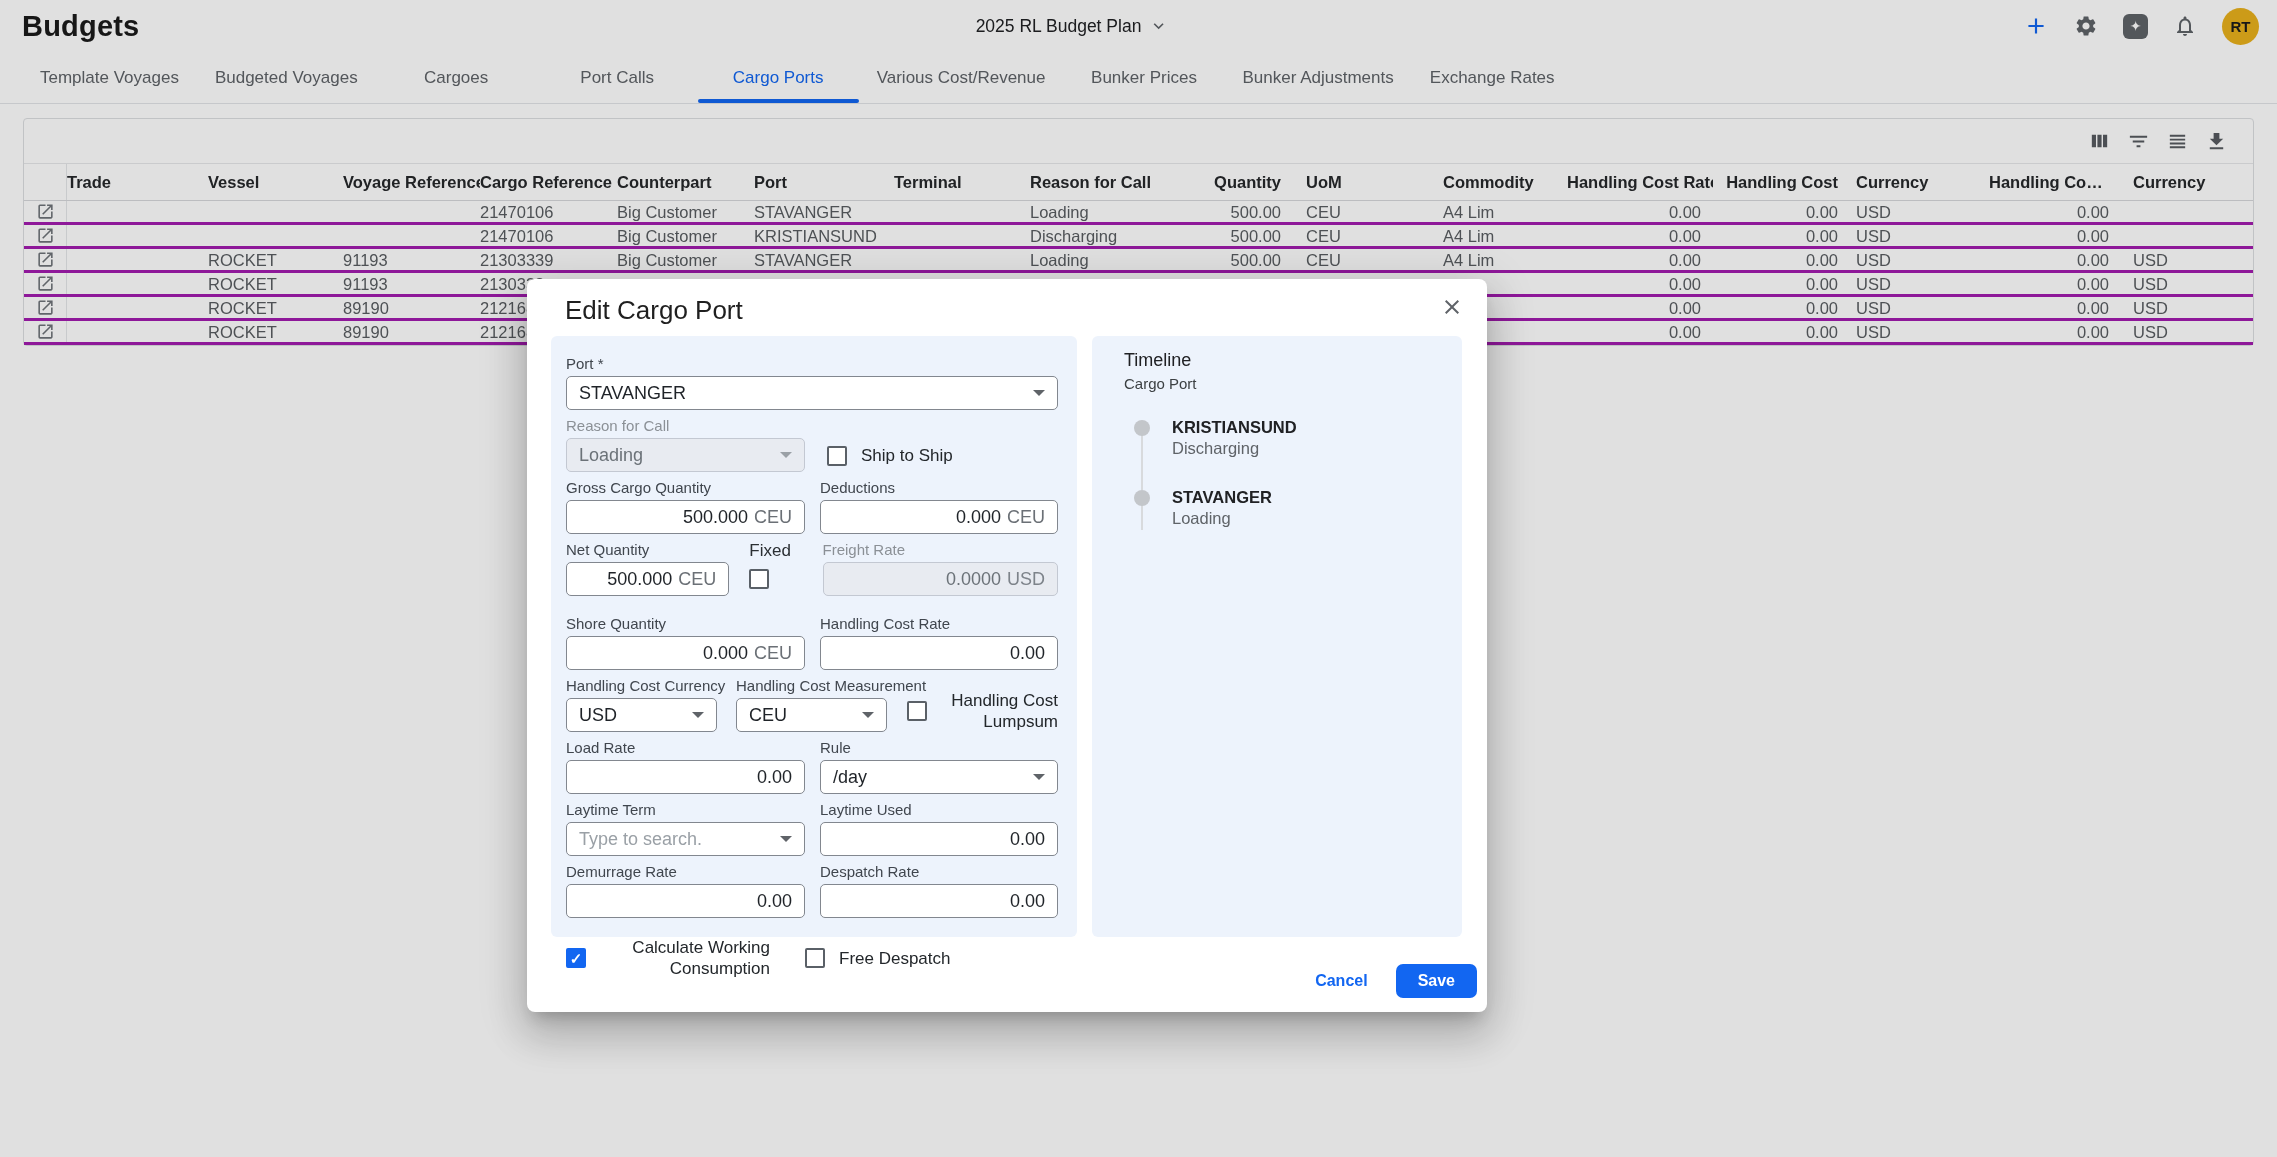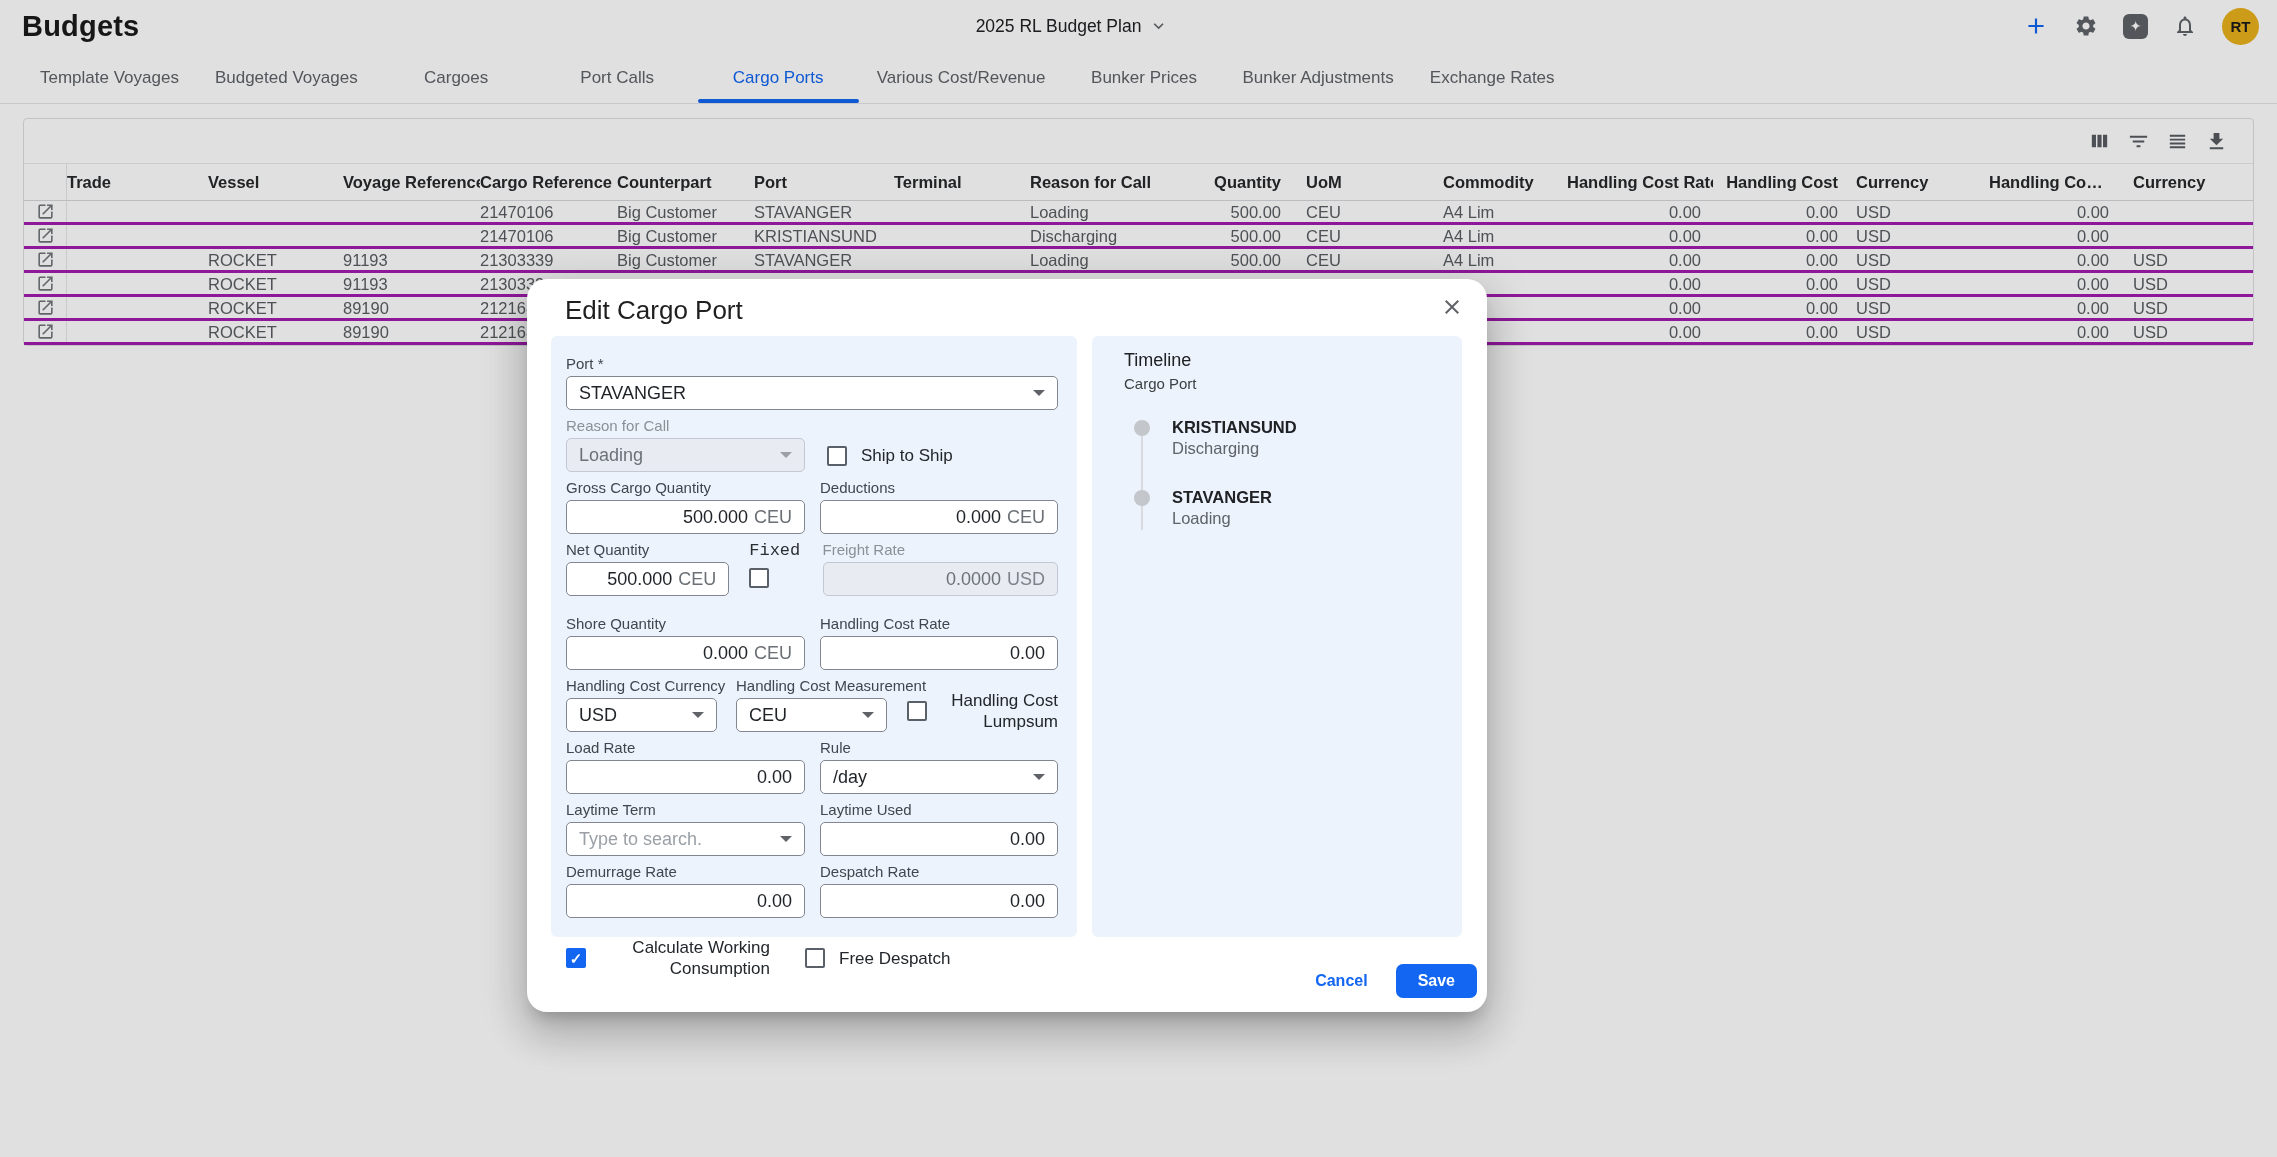--- a/index.html
+++ b/index.html
@@ -38,21 +38,21 @@
   .c-icon{display:flex; align-items:center; justify-content:center; border-right:1px solid #e4e6e9; height:100%;}
   .c-icon svg{fill:#6f7479; cursor:pointer;}
   .c-quantity,.c-handling_cost_rate,.c-handling_cost,.c-handling_cost_voyage{text-align:right; padding-right:12px;}
   .c-uom,.c-commodity{padding-left:13px;}
   .c-currency{padding-left:6px;}
   .c-voyage_currency{padding-left:12px;}
   .grid-head .c-handling_cost_voyage{text-align:left; padding-left:2px; text-overflow:ellipsis;}
 
   
   .backdrop{position:absolute; inset:0; background:var(--backdrop); z-index:20;}
-  .modal{position:absolute; left:527px; top:279px; width:960px; height:733px; background:#fff; border-radius:20px; z-index:30;
+  .modal{position:absolute; left:527px; top:279px; width:960px; height:733px; background:#fff; border-radius:8px; z-index:30;
          box-shadow:0 11px 15px -7px rgba(0,0,0,.2), 0 24px 38px 3px rgba(0,0,0,.14), 0 9px 46px 8px rgba(0,0,0,.12);}
   .modal-title{position:absolute; left:38px; top:16px; font-size:26px; color:#1f1f1f;}
   .modal-close{position:absolute; right:22px; top:15px; width:26px; height:26px; display:flex; align-items:center; justify-content:center; cursor:pointer;}
   .modal-close svg{fill:#5f6368;}
   .modal-content{position:absolute; left:24px; top:57px; display:flex; gap:15px;}
   .form-panel{width:526px; height:601px; background:var(--panel); border-radius:6px; padding:19px 19px 14px 15px; display:flex; flex-direction:column; gap:7px;}
   .side-panel{width:370px; height:601px; background:var(--panel); border-radius:6px; padding:14px 32px;}
 
   .frow{display:flex;}
   .between{justify-content:space-between;}
@@ -68,21 +68,21 @@
   .field.disabled{background:#e8ebf1; border-color:#c3c8d2; color:#6b7278; cursor:default;}
   .field.disabled .suffix{color:#7d838a;}
   .field.disabled .caret{border-top-color:#9aa0a6;}
   .placeholder{color:#9aa0a6;}
 
   .chk-row{display:flex; align-items:center; cursor:pointer;}
   .checkbox{width:20px; height:20px; border:2px solid #5a6067; border-radius:2px; flex:none; display:flex; align-items:center; justify-content:center; background:#fff; cursor:pointer;}
   .checkbox.checked{background:var(--accent); border-color:var(--accent);}
   .checkbox.checked::after{content:"\2713"; color:#fff; font-size:15px; font-weight:700; line-height:1;}
   .chk-label{font-size:17px; color:#23272b; margin-left:14px; line-height:21px;text-align:right;}
-  .fixed-block{margin-left:20px; width:74px; display:flex; flex-direction:column; align-items:flex-start;font-family:Liberation Mono, monospace;}
+  .fixed-block{margin-left:20px; width:74px; display:flex; flex-direction:column; align-items:flex-start;}
   .fixed-label{font-size:17px; color:#2b2f33; margin-bottom:8px;}
   .gap-top{margin-top:12px;}
 
   
   .t-title{font-size:18px; color:#202124;}
   .t-sub{font-size:15px; color:#3c4043; margin-top:4px;}
   .t-events{margin-top:26px; margin-left:10px;}
   .t-event{position:relative; padding-left:38px; padding-bottom:30px;}
   .t-event:last-child{padding-bottom:0;}
   .t-dot{position:absolute; left:0; top:2px; width:16px; height:16px; border-radius:50%; background:#c3c6ca;}

